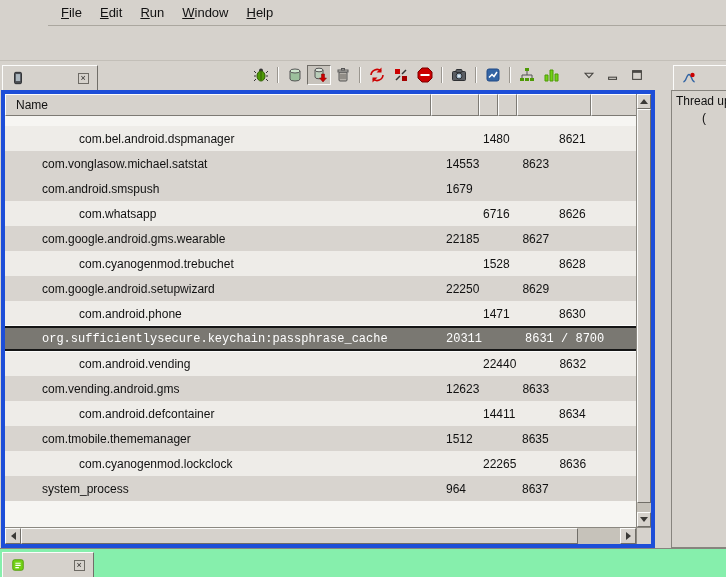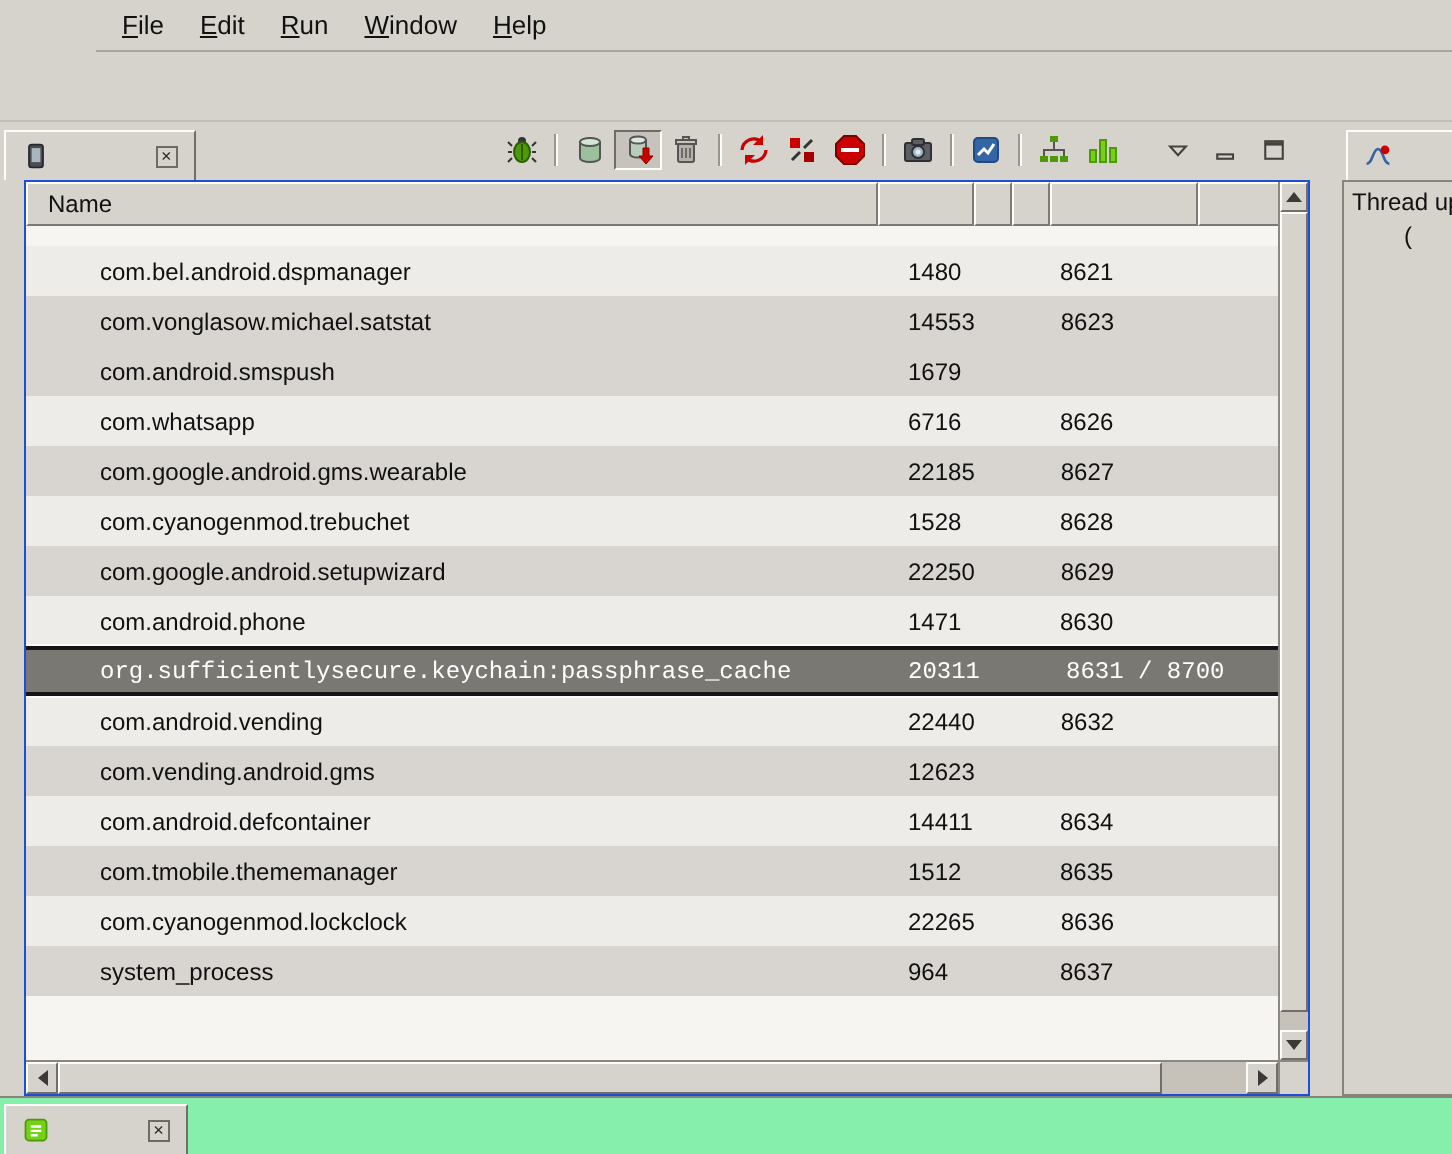--- a/index.html
+++ b/index.html
@@ -41,36 +41,36 @@
                   padding-bottom: 5px; padding-right: 16px; }
   .tbicon { width: 24px; height: 20px; display: flex; align-items: center;
             justify-content: center; border: 1px solid transparent; cursor: pointer; }
   .tbicon.pressed { background: #c7c3bc; border-color: #6f6c66 #fcfcfb #fcfcfb #6f6c66; }
   .tb-divider { width: 0; height: 16px; border-left: 1px solid #9a968f;
                 border-right: 1px solid #fbfbfa; margin: 0 4px; }
   .tb-gap { width: 14px; }
 
   
   .view-content { flex: 1; display: flex; min-height: 0;
-                  border: 1px solid #1d4ed8; margin: 0 12px 0 12px; background: #0c4a6e; }
+                  border: 4px solid #1d4ed8; margin: 0 12px 0 1px; background: #0c4a6e; }
   .table-col { flex: 1; display: flex; flex-direction: column; min-width: 0; }
   .thead { flex: 0 0 22px; display: flex; }
   .th { background: #d6d2cc; border-top: 1px solid #fcfcfb; border-left: 1px solid #fcfcfb;
         border-right: 1px solid #7d7a74; border-bottom: 1px solid #7d7a74;
         display: flex; align-items: center; padding: 0 4px 0 10px; }
   .th-name { flex: 0 0 426px; }
   .th-pid  { flex: 0 0 48px; }
   .th-a    { flex: 0 0 19px; }
   .th-b    { flex: 0 0 19px; }
   .th-port { flex: 0 0 74px; }
   .th-fill { flex: 1; border-right: none; }
 
   .tbody { flex: 1; background: #f6f5f2; padding-top: 10px; overflow: hidden; }
   .row { height: 25px; display: flex; align-items: center; white-space: nowrap; cursor: default; }
-  .row.even { background: #eeece8; }
+  .row.even { background: #eeece8; padding-left: 37px; }
   .row.odd  { background: #d8d4cf; }
   .c-name { flex: 0 0 426px; padding-left: 37px; overflow: hidden; }
   .c-pid  { flex: 0 0 48px; padding-left: 15px; }
   .c-a    { flex: 0 0 19px; }
   .c-b    { flex: 0 0 19px; }
   .c-port { flex: 1; padding-left: 5px; overflow: hidden; }
   .row.selected { background: #7a7872; color: #fff;
                   border-top: 2px solid #151515; border-bottom: 2px solid #151515;
                   box-shadow: 0 -1px 0 #fbfbfa, 0 1px 0 #fbfbfa;
                   position: relative; z-index: 2; font-family: Liberation Mono, monospace; }
@@ -390,20 +390,21 @@
     <span class="c-a"></span>
     <span class="c-b"></span>
     <span class="c-port">8632</span>
   </div>
 
   <div class="row odd">
     <span class="c-name">com.vending.android.gms</span>
     <span class="c-pid">12623</span>
     <span class="c-a"></span>
     <span class="c-b"></span>
+    <span class="c-port">8633</span>
   </div>
 
   <div class="row even">
     <span class="c-name">com.android.defcontainer</span>
     <span class="c-pid">14411</span>
     <span class="c-a"></span>
     <span class="c-b"></span>
     <span class="c-port">8634</span>
   </div>
 

